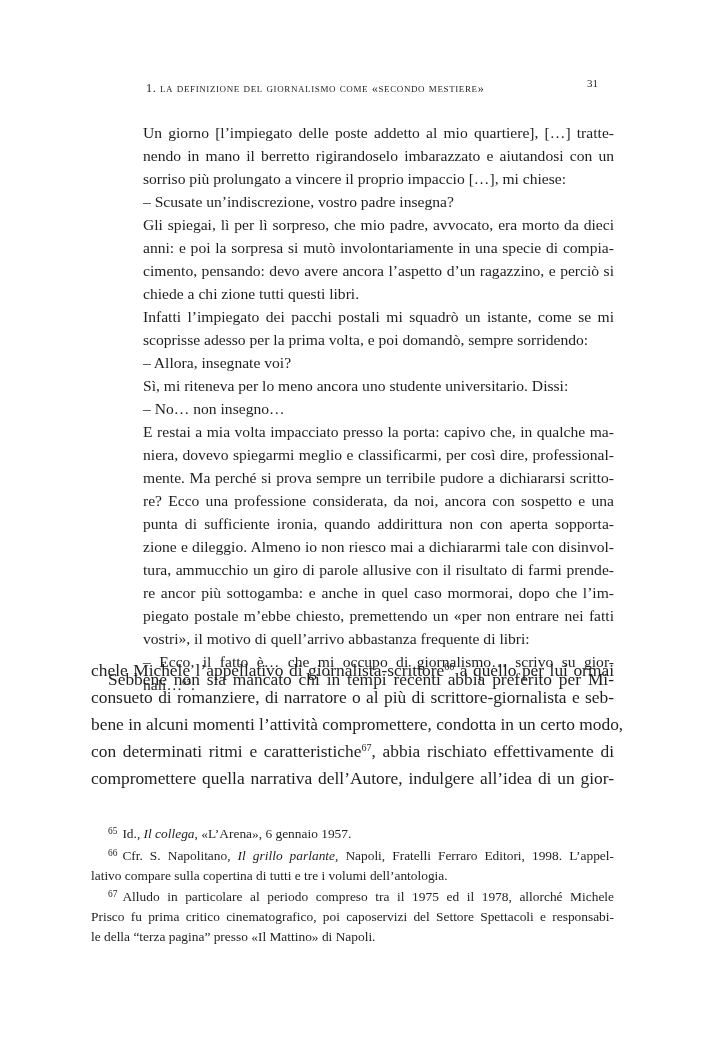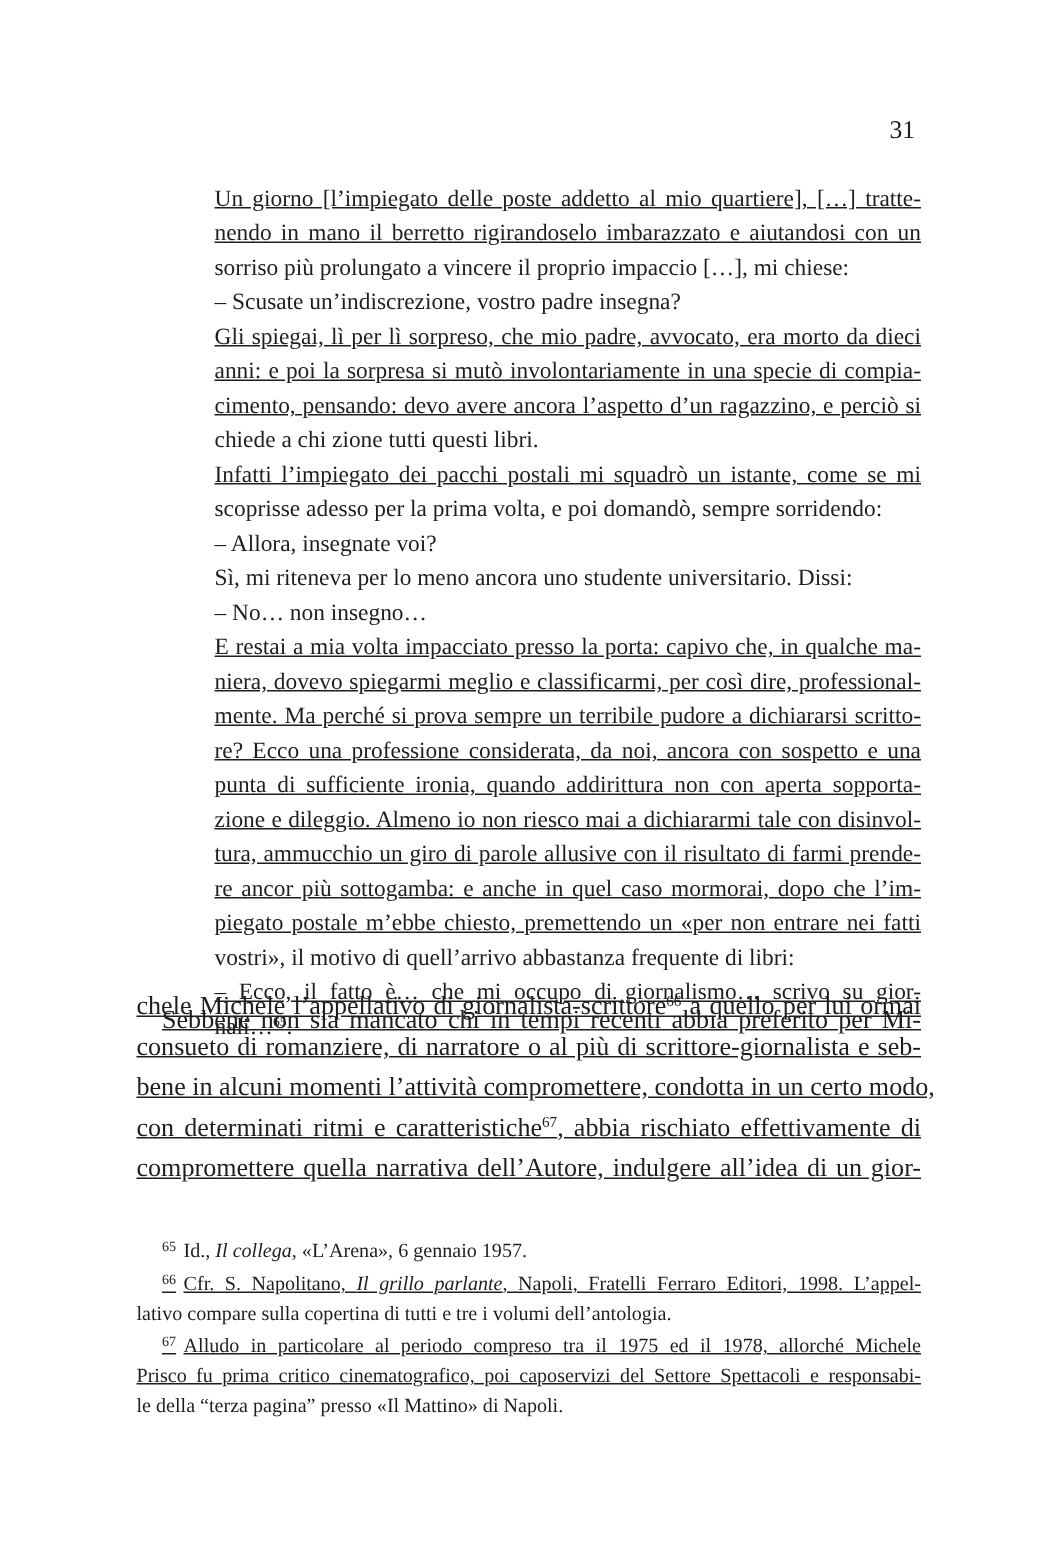--- a/index.html
+++ b/index.html
@@ -6,37 +6,38 @@
     body {
       width: 708px; height: 1038px; position: relative; overflow: hidden;
       font-family: "Liberation Serif", "DejaVu Serif", serif;
       color: #1e1e1e;
     }
     .header {
       position: absolute; left: 146px; top: 81px; width: 468px;
       font-size: 12.2px; letter-spacing: 0.6px;
     }
     .header .title { font-variant: small-caps; text-transform: lowercase; }
-    .header .pnum { position: absolute; right: 4px; top: -4px; font-size: 17px; letter-spacing: 0; margin-left: 44px; }
+    .header .pnum { position: absolute; right: 16px; top: -4px; font-size: 11px; letter-spacing: 0; margin-left: 44px; }
     .line { position: absolute; white-space: nowrap; }
-    .j { text-align: justify; text-align-last: justify; text-decoration: underline; }
+    .j { text-align: justify; text-align-last: justify; }
     .quote .line { left: 143px; width: 471px; font-size: 15.6px; }
     .quote .line.last { text-align-last: auto; }
     .body .line { left: 91px; width: 523px; font-size: 17.4px; }
     .body .line.indent { left: 108px; width: 506px; margin-top: 36px; }
     .notes .line { left: 91px; width: 523px; font-size: 13.4px; }
     .notes .line.indent { left: 108px; width: 506px; }
     sup { font-size: 0.58em; vertical-align: 0.55em; line-height: 0; }
     .fn-num { font-size: 0.7em; vertical-align: 0.45em; line-height: 0; margin-right: 5px; }
     i { font-style: italic; text-align: right; }
   </style>
 </head>
 <body>
 
 <div class="header">
+  <span class="title">1. la definizione del giornalismo come «secondo mestiere»</span>
   <span class="pnum">31</span>
 </div>
 
 <div class="quote">
   <div class="line j" style="top:124px">Un giorno [l’impiegato delle poste addetto al mio quartiere], […] tratte-</div>
   <div class="line j" style="top:147px">nendo in mano il berretto rigirandoselo imbarazzato e aiutandosi con un</div>
   <div class="line last" style="top:170px">sorriso più prolungato a vincere il proprio impaccio […], mi chiese:</div>
   <div class="line last" style="top:193px">– Scusate un’indiscrezione, vostro padre insegna?</div>
   <div class="line j" style="top:216px">Gli spiegai, lì per lì sorpreso, che mio padre, avvocato, era morto da dieci</div>
   <div class="line j" style="top:239px">anni: e poi la sorpresa si mutò involontariamente in una specie di compia-</div>

